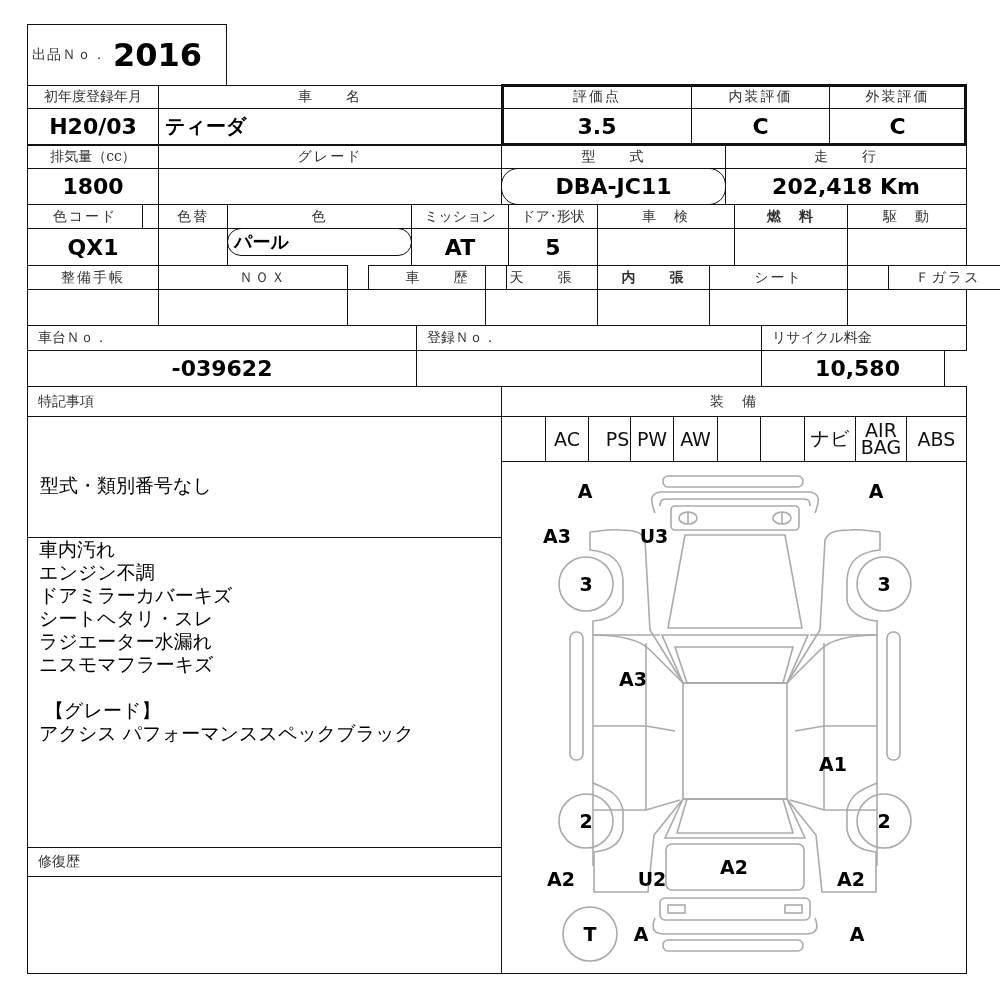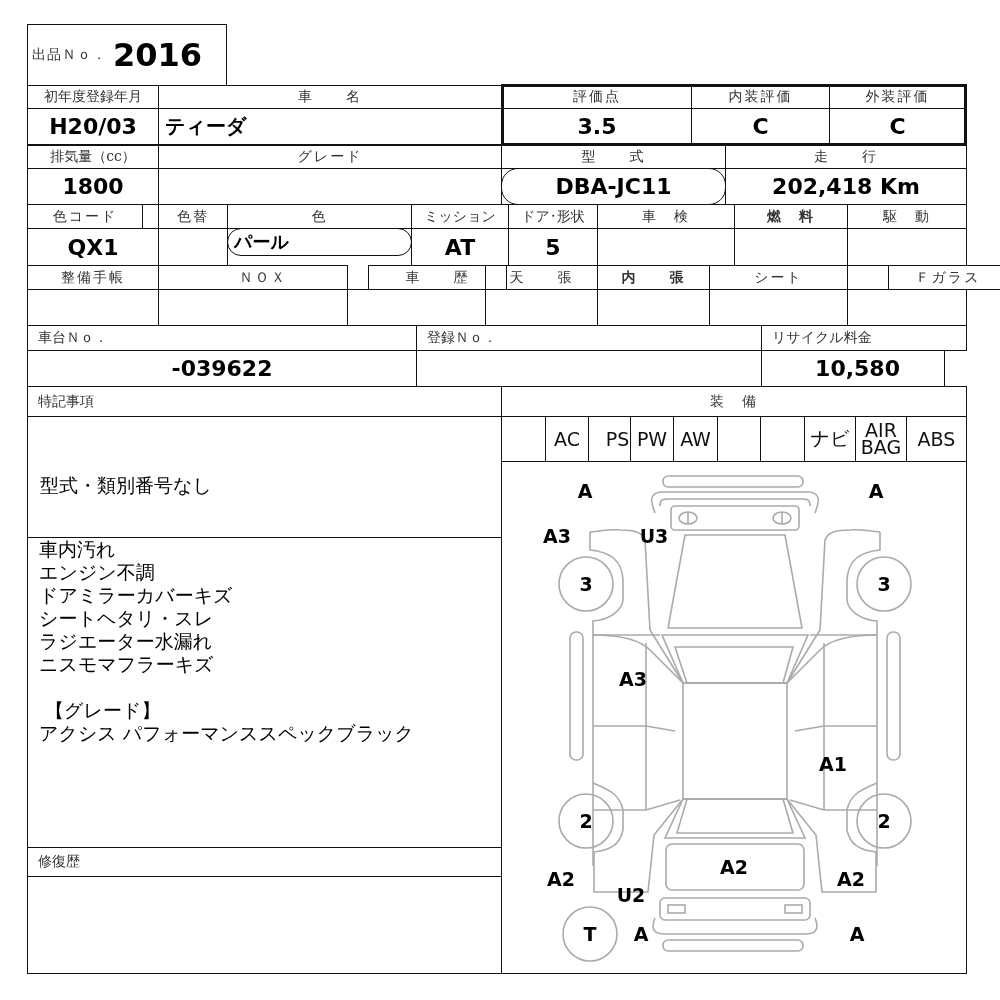--- a/index.html
+++ b/index.html
@@ -177,17 +177,17 @@
 <div class="dmg" style="left:557px;top:536px;">A3</div>
 <div class="dmg" style="left:617px;top:536px;margin-left:37px;">U3</div>
 <div class="dmg" style="left:586px;top:584px;">3</div>
 <div class="dmg" style="left:884px;top:584px;">3</div>
 <div class="dmg" style="left:633px;top:679px;">A3</div>
 <div class="dmg" style="left:833px;top:764px;">A1</div>
 <div class="dmg" style="left:586px;top:821px;">2</div>
 <div class="dmg" style="left:884px;top:821px;">2</div>
 <div class="dmg" style="left:734px;top:867px;">A2</div>
 <div class="dmg" style="left:561px;top:879px;">A2</div>
-<div class="dmg" style="left:631px;top:879px;margin-top:16px;">U2</div>
+<div class="dmg" style="left:652px;top:879px;">U2</div>
 <div class="dmg" style="left:851px;top:879px;">A2</div>
 <div class="dmg" style="left:590px;top:934px;">T</div>
 <div class="dmg" style="left:641px;top:934px;">A</div>
 <div class="dmg" style="left:857px;top:934px;">A</div>
 
 </body></html>

